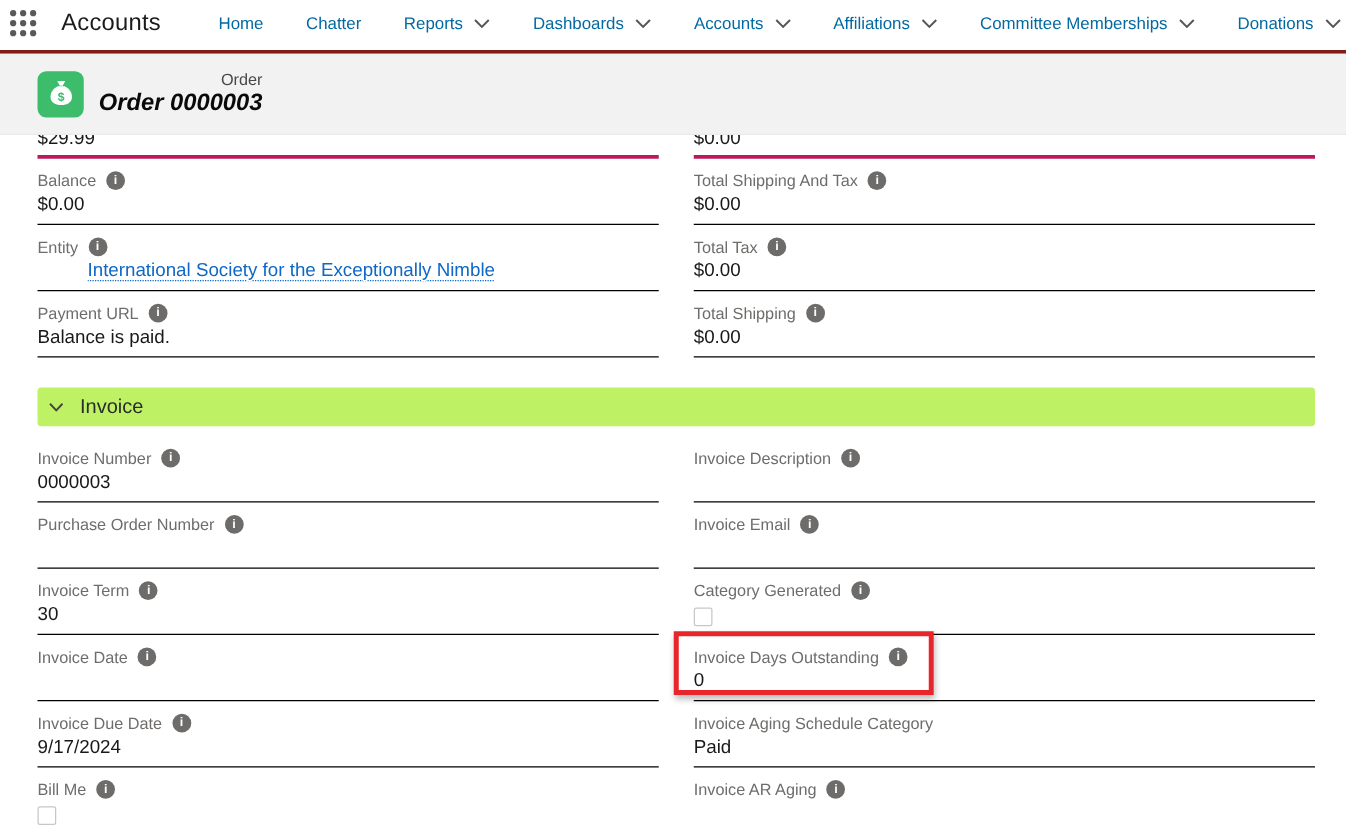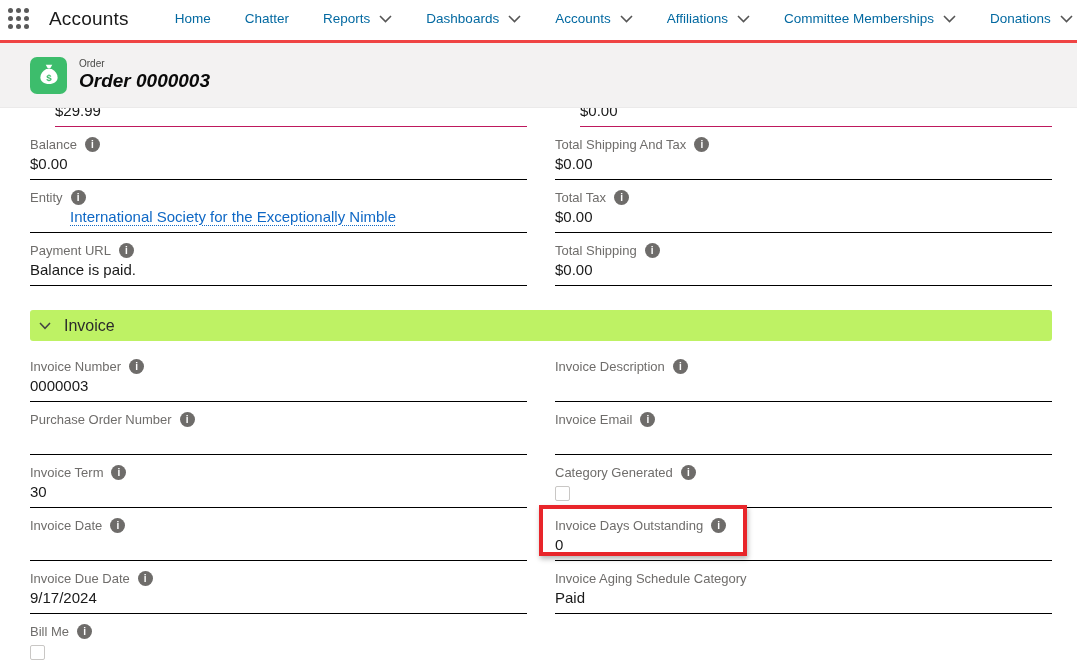--- a/index.html
+++ b/index.html
@@ -1,44 +1,44 @@
 <!DOCTYPE html>
 <html><head>
 <meta charset="utf-8">
 <style>
   * { margin:0; padding:0; box-sizing:border-box; }
   html,body { width:1077px; height:669px; overflow:hidden; background:#fff;
     font-family:"Liberation Sans", sans-serif; }
 
   
   .navbar { height:43px; display:flex; align-items:center; padding:0 0 3px 8px;
-    border-bottom:3px solid #ef4444; background:#fff;justify-content:flex-end; }
+    border-bottom:3px solid #7f1d1d; background:#fff;justify-content:flex-end; }
   .waffle { display:grid; grid-template-columns:repeat(3,5px); grid-gap:3px;
     margin-right:20px; cursor:pointer; }
   .waffle i { width:5px; height:5px; border-radius:50%; background:#595959; }
   .app-name { font-size:19px; color:#1b1b1b; margin-right:46px; letter-spacing:.2px; }
   .nav-items { display:flex; align-items:center; gap:34px; flex:1; }
   .nav-item { display:flex; align-items:center; gap:9px; font-size:13.5px;
     color:#0369a1; text-decoration:none; cursor:pointer; white-space:nowrap; }
   .chev svg { display:block; }
 
   
   .record-header { height:65px; background:#f3f2f2; display:flex; align-items:center;
     padding-left:30px; border-bottom:1px solid #ebeaea; }
   .order-icon { width:37px; height:37px; border-radius:7px; background:#3dbd6c;
     display:flex; align-items:center; justify-content:center; margin-right:12px; }
-  .rh-type { font-size:10px; color:#484846; }
+  .rh-type { font-size:13px; color:#484846;text-align:right; }
   .rh-title { font-size:19px; font-weight:bold; color:#0a0a0a; margin-top:1px;font-style:italic; }
 
   
   .main { padding:0 25px 0 30px; }
   .fgrid { display:grid; grid-template-columns:1fr 1fr; column-gap:28px; }
   .fcol { min-width:0; }
 
-  .partial-row { height:19px; overflow:hidden; border-bottom:1px solid #be185d;margin-left:25px; }
+  .partial-row { height:19px; overflow:hidden; border-bottom:3px solid #be185d; }
   .partial-row span { display:block; margin-top:-6px; font-size:15px; color:#191919; }
 
   .frow { height:53px; padding-top:8px; border-bottom:1px solid #000000; position:relative; }
   .frow.noline { border-bottom:none; }
   .flabel { display:flex; align-items:center; gap:8px; height:18px;
     font-size:13px; color:#6f6d6b; }
   .fvalue { font-size:15px; color:#191919; margin-top:2px; min-height:20px;
     white-space:nowrap; overflow:hidden; }
   a.fvalue { display:block; color:#0f68c5; cursor:pointer;
     text-decoration:underline dotted; text-underline-offset:3px; text-decoration-thickness:1px;margin-left:40px; }
@@ -291,16 +291,23 @@
             <span class="info"></span>
           </div>
         <div class="fvalue">0</div>
       </div>
       <div class="frow">
         <div class="flabel">
             <span>Invoice Aging Schedule Category</span>
           </div>
         <div class="fvalue">Paid</div>
       </div>
+      <div class="frow noline">
+        <div class="flabel">
+            <span>Invoice AR Aging</span>
+            <span class="info"></span>
+          </div>
+        <div class="fvalue"></div>
+      </div>
     </div>
   </div>
 
 </main>
 
 </body></html>

